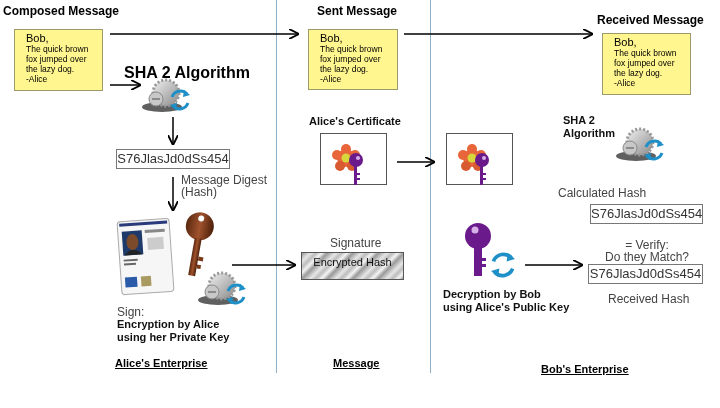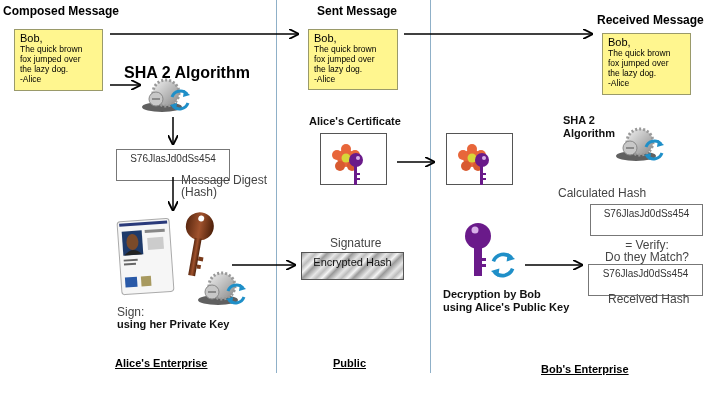--- a/index.html
+++ b/index.html
@@ -1,24 +1,24 @@
 <!DOCTYPE html>
 <html><head>
 <meta charset="utf-8">
 <style>
   * { box-sizing: border-box; margin: 0; padding: 0; }
   html, body { width: 720px; height: 408px; background: #ffffff; overflow: hidden; }
   body { position: relative; font-family: "Liberation Sans", sans-serif; color: #000; }
   .abs { position: absolute; }
   .vline { position: absolute; top: 0; width: 1px; height: 373px; background: #8fb0c8; }
   .title { font-weight: bold; font-size: 12px; white-space: nowrap; }
-  .note { position: absolute; background: #fff68f; border: 1px solid #9a9a6a; padding: 2px 5px; }
+  .note { position: absolute; background: #fff68f; border: 1px solid #9a9a6a; padding: 2px 11px; }
   .note .greet { font-size: 11px; line-height: 12px; }
   .note .body { font-size: 8.5px; line-height: 10px; white-space: pre-line; }
-  .hashbox { position: absolute; border: 1px solid #777; background: #fff; font-size: 10px; color: #333; text-align: center; line-height: 18px; height: 32px; }
+  .hashbox { position: absolute; border: 1px solid #777; background: #fff; font-size: 13px; color: #333; text-align: center; line-height: 18px; height: 20px; }
   .label { font-size: 12px; color: #444; white-space: nowrap; }
   .bold { font-weight: bold; font-size: 11px; color: #111; white-space: nowrap; line-height: 13px; }
   .under { font-weight: bold; font-size: 11px; text-decoration: underline; white-space: nowrap; }
   .certbox { position: absolute; width: 67px; height: 52px; border: 1px solid #555; background: #fff; }
   .encbox { position: absolute; width: 103px; height: 28px; border: 1px solid #555;
     background: repeating-linear-gradient(135deg, #9a9a9a 0px, #e6e6e6 6px, #bdbdbd 10px, #f4f4f4 14px, #9a9a9a 18px);
     font-size: 11px; text-align: center; line-height: 18px; color: #111; }
   svg.overlay { position: absolute; left: 0; top: 0; }
 </style>
 </head>
@@ -54,29 +54,30 @@
 </div>
 
 <div class="abs title" style="left:124px;top:64px;font-size:16px;">SHA 2 Algorithm</div>
 <div class="hashbox" style="left:116px;top:149px;width:114px;">S76JlasJd0dSs454</div>
 <div class="abs label" style="left:181px;top:174px;line-height:12px;">
   <div>Message Digest</div>
   <div>(Hash)</div>
 </div>
 <div class="abs label" style="left:117px;top:305px;">Sign:</div>
 <div class="abs bold" style="left:117px;top:318px;">
+  <div>Encryption by Alice</div>
   <div>using her Private Key</div>
 </div>
 <div class="abs under" style="left:115px;top:357px;">Alice's Enterprise</div>
 
 <div class="abs bold" style="left:309px;top:115px;">Alice's Certificate</div>
 <div class="certbox" style="left:320px;top:133px;"></div>
 <div class="abs label" style="left:330px;top:236px;">Signature</div>
 <div class="encbox" style="left:301px;top:252px;">Encrypted Hash</div>
-<div class="abs under" style="left:333px;top:357px;">Public</div>
+<div class="abs under" style="left:333px;top:357px;">Message</div>
 
 <div class="certbox" style="left:446px;top:133px;"></div>
 <div class="abs bold" style="left:563px;top:114px;">
   <div>SHA 2</div>
   <div>Algorithm</div>
 </div>
 <div class="abs label" style="left:558px;top:186px;">Calculated Hash</div>
 <div class="hashbox" style="left:590px;top:204px;width:113px;">S76JlasJd0dSs454</div>
 <div class="abs label" style="left:592px;top:239px;line-height:12px;text-align:center;width:110px;">
   <div>= Verify:</div>

